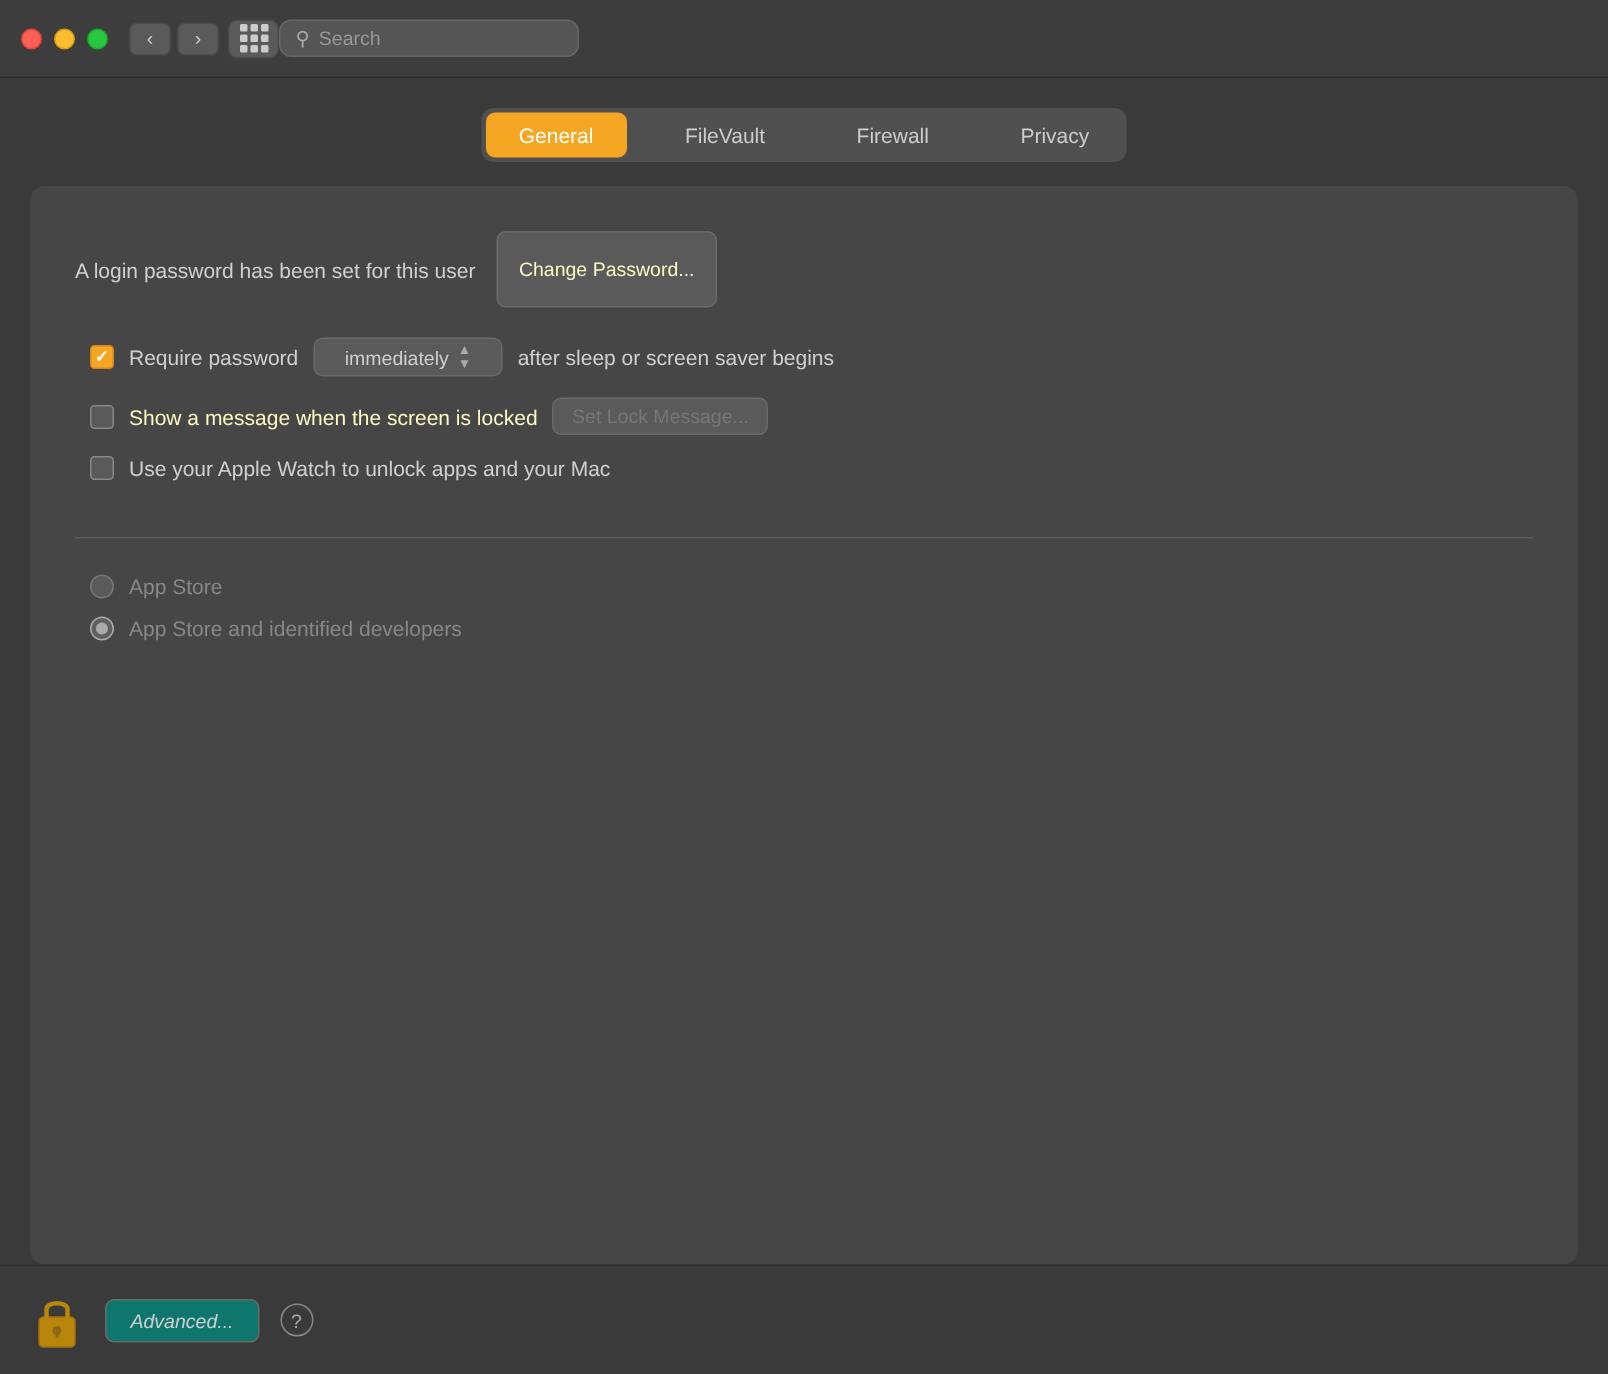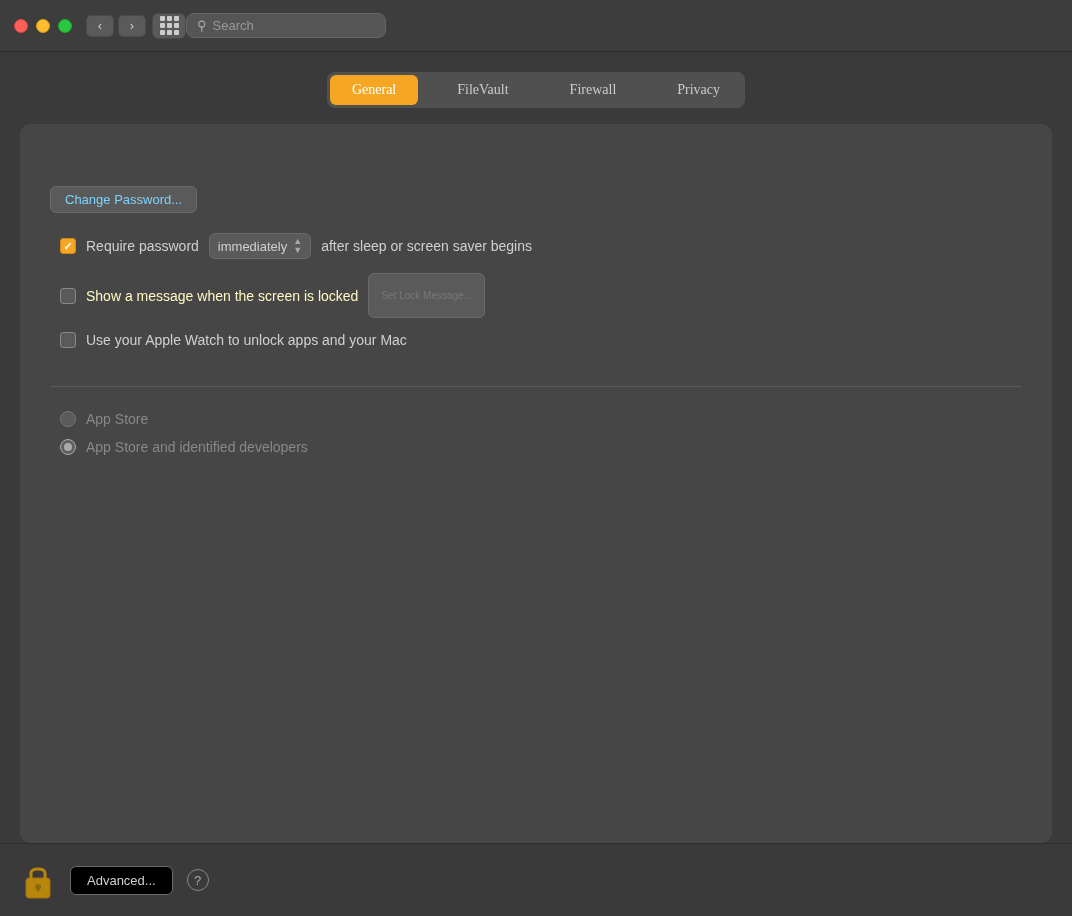--- a/index.html
+++ b/index.html
@@ -140,21 +140,20 @@
       justify-content: center;
       margin-bottom: 16px;
     }
 
     .tabs {
       display: flex;
       background: #505050;
       border-radius: 8px;
       padding: 3px;
       gap: 17px;
-      font-family: Liberation Serif, serif;
     }
 
     .tab {
       padding: 7px 22px;
       border-radius: 6px;
       cursor: pointer;
       font-size: 14px;
       color: #ccc;
       font-weight: 400;
       transition: background 0.1s;
@@ -186,25 +185,24 @@
 
     .password-text {
       color: #d0d0d0;
       font-size: 14px;
     }
 
     .change-password-btn {
       background: #5a5a5a;
       border: 1px solid #6a6a6a;
       border-radius: 6px;
-      padding: 5px 14px;
-      color: #7dd3fc;
-      font-size: 13px;
-      cursor: pointer;
-      margin-top: 32px;
+      padding: 17px 14px;
+      color: #fef9c3;
+      font-size: 13px;
+      cursor: pointer;
     }
 
     
     .checkbox-row {
       display: flex;
       align-items: center;
       gap: 10px;
       margin-bottom: 14px;
       padding-left: 10px;
     }
@@ -241,44 +239,44 @@
 
     .checkbox-label.disabled {
       color: #fef9c3;
     }
 
     
     .dropdown {
       background: #5a5a5a;
       border: 1px solid #6a6a6a;
       border-radius: 6px;
-      padding: 3px 8px;
+      padding: 3px 20px;
       color: #d0d0d0;
       font-size: 13px;
       display: flex;
       align-items: center;
       gap: 6px;
       cursor: pointer;
     }
 
     .dropdown-arrows {
       display: flex;
       flex-direction: column;
       line-height: 1;
       font-size: 9px;
       color: #aaa;
     }
 
     .lock-message-btn {
       background: #5a5a5a;
       border: 1px solid #6a6a6a;
       border-radius: 6px;
-      padding: 16px 12px;
+      padding: 4px 12px;
       color: #777;
-      font-size: 10px;
+      font-size: 13px;
       cursor: not-allowed;
     }
 
     .divider {
       height: 1px;
       background: #5a5a5a;
       margin: 24px 0;
     }
 
     
@@ -346,27 +344,28 @@
       cursor: pointer;
     }
 
     .lock-text {
       color: #d0d0d0;
       font-size: 13px;
       flex: 1;
     }
 
     .advanced-btn {
-      background: #000000;
+      background: #0f766e;
       border: 1px solid #6a6a6a;
       border-radius: 6px;
       padding: 6px 16px;
       color: #d0d0d0;
       font-size: 13px;
       cursor: pointer;
+      font-style: italic;
     }
 
     .help-btn {
       width: 22px;
       height: 22px;
       border-radius: 50%;
       border: 1.5px solid #888;
       background: transparent;
       color: #aaa;
       font-size: 13px;
@@ -415,20 +414,21 @@
       <div class="tab active">General</div>
       <div class="tab">FileVault</div>
       <div class="tab">Firewall</div>
       <div class="tab">Privacy</div>
     </div>
   </div>
 
   <div class="panel">
 
     <div class="password-row">
+      <span class="password-text">A login password has been set for this user</span>
       <button class="change-password-btn">Change Password...</button>
     </div>
 
     <div class="checkbox-row">
       <div class="checkbox checked">
         <span class="checkmark">✓</span>
       </div>
       <span class="checkbox-label">Require password</span>
       <div class="dropdown">
         <span>immediately</span>

